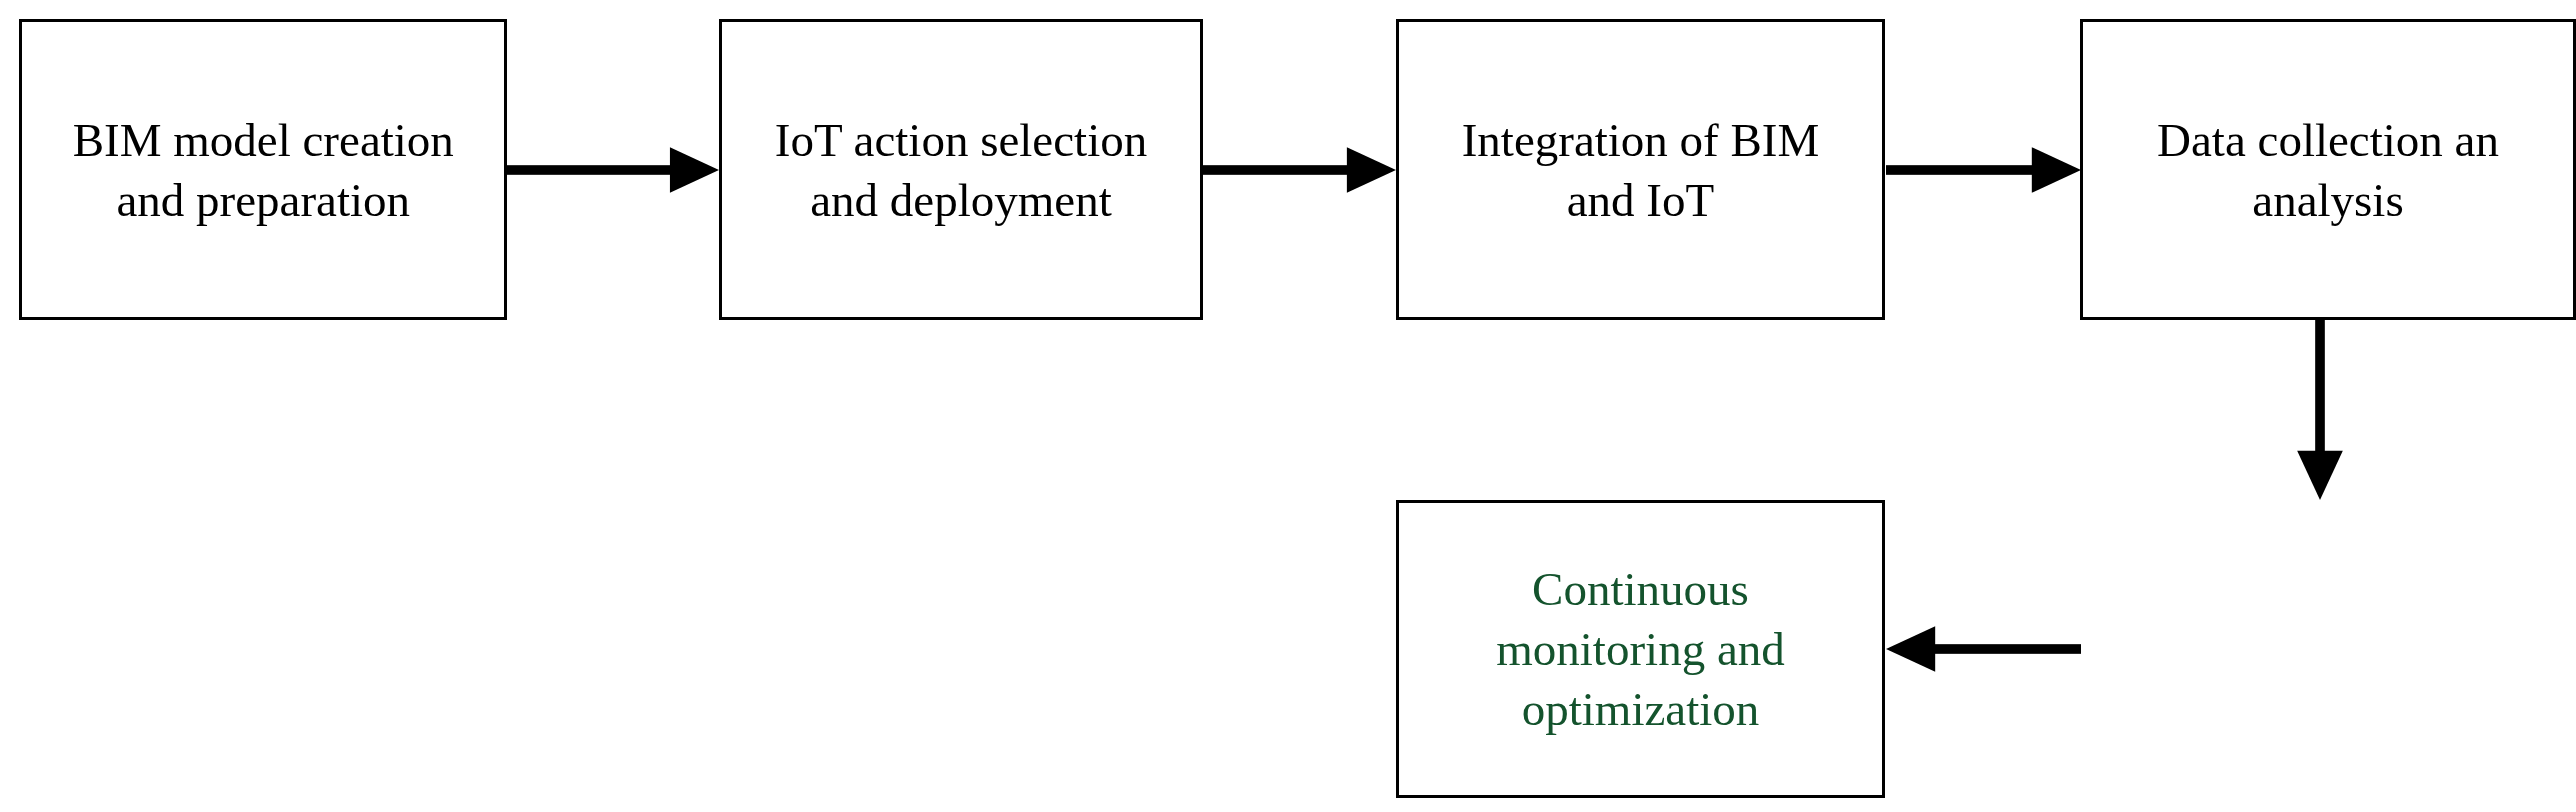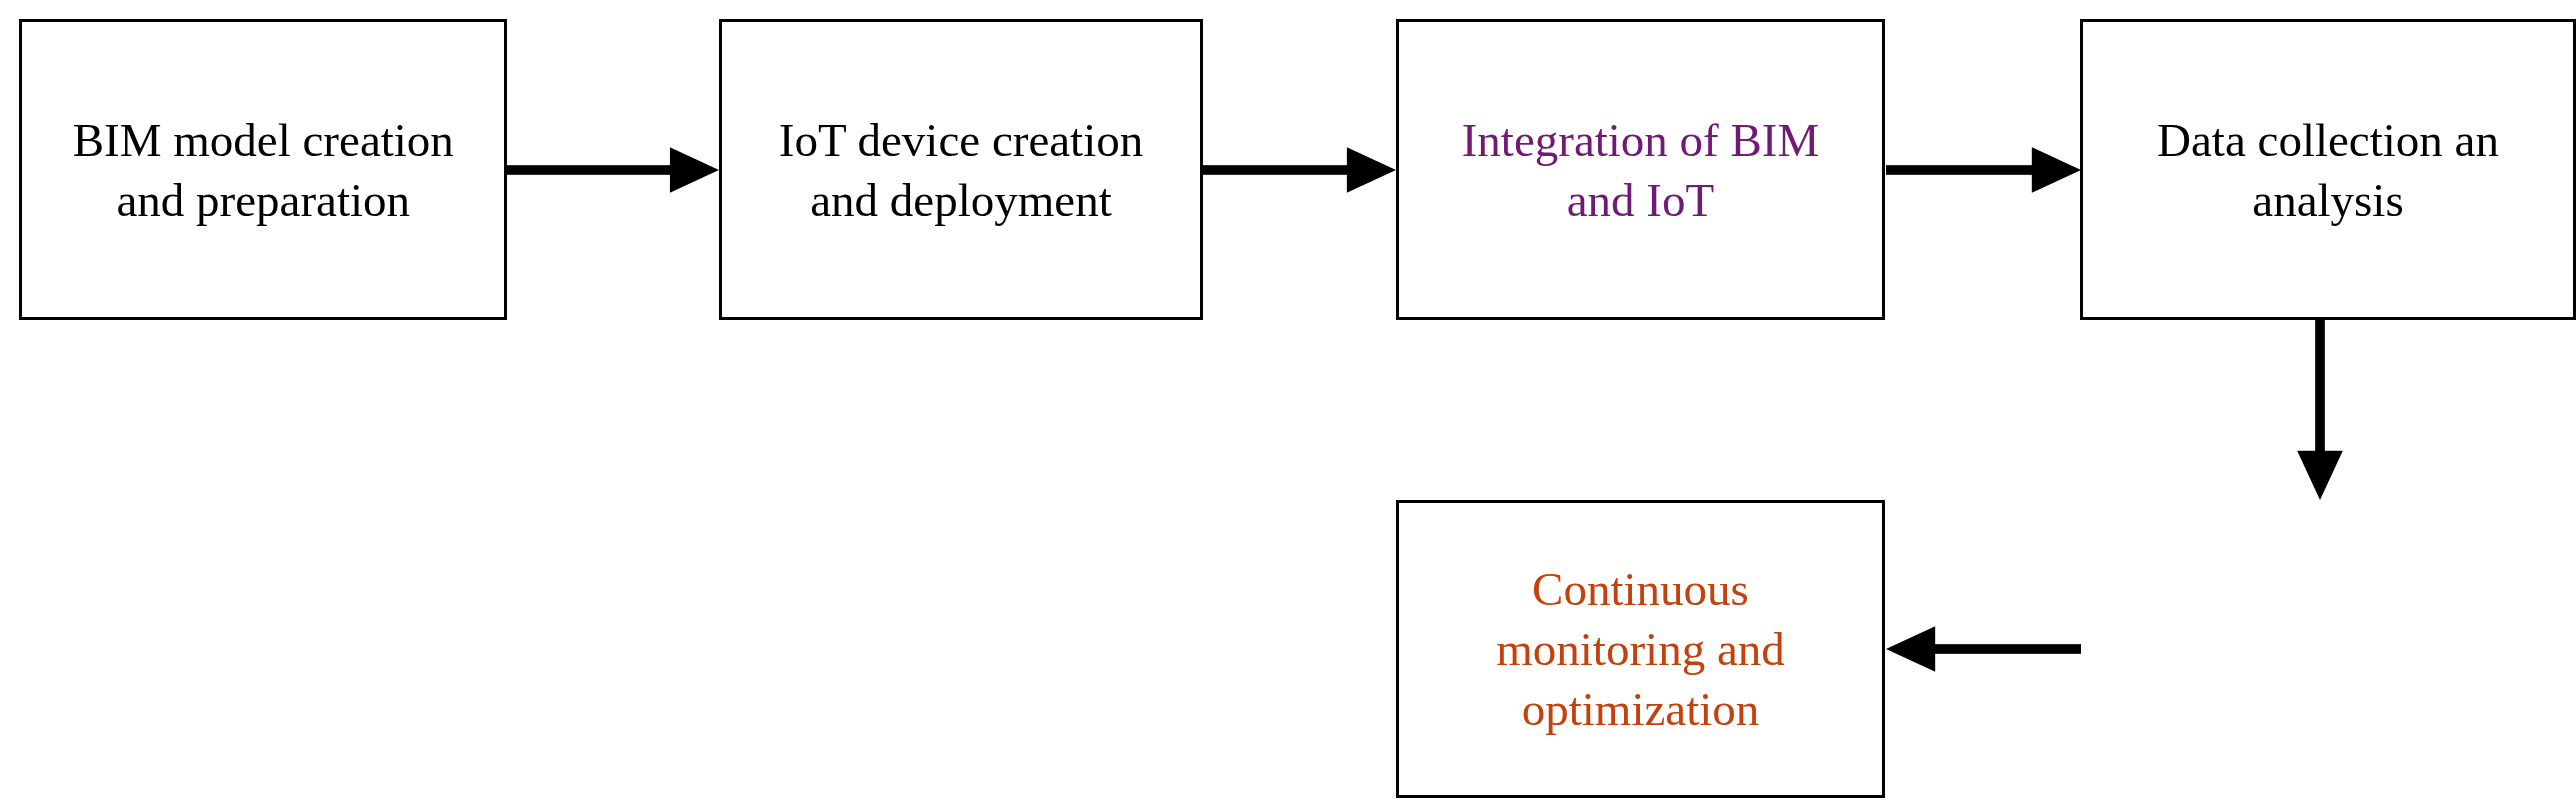--- a/index.html
+++ b/index.html
@@ -47,36 +47,36 @@
 <body>
 
 <div id="canvas" style="background: rgb(255, 255, 255);">
 
   <div class="node" data-geom="nodes.0" style="left: 19.3px; top: 19.3px; width: 488px; height: 301px; border: 3.5px solid rgb(0, 0, 0);">
     <span class="node-label" style="color: rgb(0, 0, 0); font-size: 47px;">BIM model creation
 and preparation</span>
   </div>
 
   <div class="node" data-geom="nodes.1" style="left: 719px; top: 19.3px; width: 484px; height: 301px; border: 3.5px solid rgb(0, 0, 0);">
-    <span class="node-label" style="color: rgb(0, 0, 0); font-size: 47px;">IoT device creation
+    <span class="node-label" style="color: rgb(0, 0, 0); font-size: 47px;">IoT action selection
 and deployment</span>
   </div>
 
   <div class="node" data-geom="nodes.2" style="left: 1396px; top: 19.3px; width: 489px; height: 301px; border: 3.5px solid rgb(0, 0, 0);">
-    <span class="node-label" style="color: #701a75; font-size: 47px;">Integration of BIM
+    <span class="node-label" style="color: #000000; font-size: 47px;">Integration of BIM
 and IoT</span>
   </div>
 
   <div class="node" data-geom="nodes.3" style="left: 2080px; top: 19.3px; width: 496px; height: 301px; border: 3.5px solid rgb(0, 0, 0);">
     <span class="node-label" style="color: rgb(0, 0, 0); font-size: 47px;">Data collection an
 analysis</span>
   </div>
 
   <div class="node" data-geom="nodes.4" style="left: 1396px; top: 500px; width: 489px; height: 298px; border: 3.5px solid rgb(0, 0, 0);">
-    <span class="node-label" style="color: #c2410c; font-size: 47px;">Continuous
+    <span class="node-label" style="color: #14532d; font-size: 47px;">Continuous
 monitoring and
 optimization</span>
   </div>
 
 
   <div class="conn" data-geom="connectors.0" style="left: 507px; top: 147px; width: 212px; height: 46px;">
       <svg width="212" height="46" viewBox="0 0 242 52">
         <rect x="0" y="20.5" width="190" height="11" fill="#000000"></rect>
         <polygon points="186,0 242,26 186,52" fill="#000000"></polygon>
       </svg>

